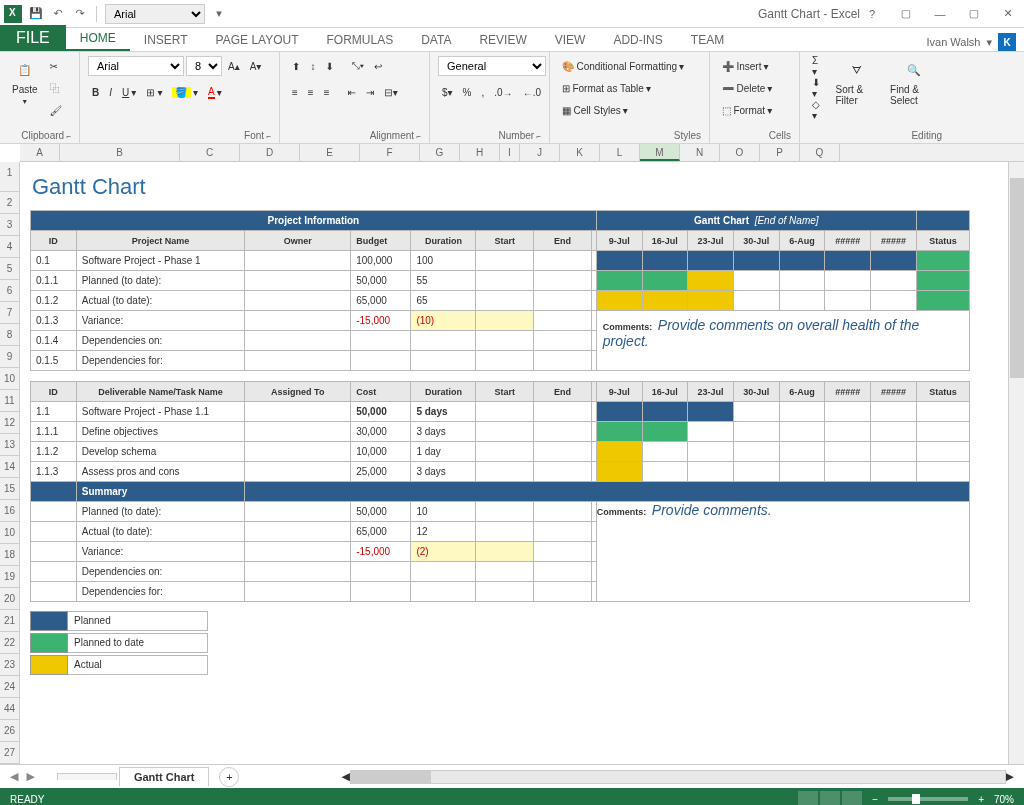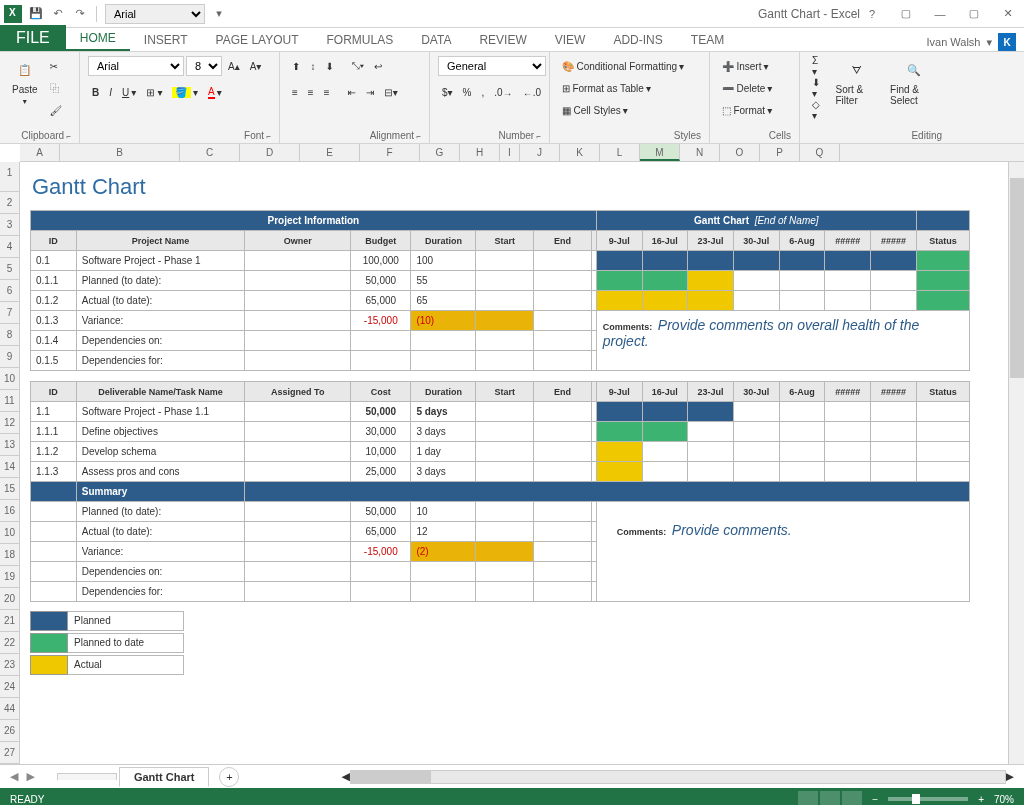--- a/index.html
+++ b/index.html
@@ -43,37 +43,37 @@
 .content{margin-left:20px;padding:8px 10px}
 .chart-title{color:#2e6ca4;font-size:22px;font-weight:normal;margin:4px 0 10px 2px}
 table.gantt{border-collapse:collapse;width:940px;font-size:10px}
 table.gantt th,table.gantt td{border:1px solid #b8b8b8;padding:3px 5px;height:20px}
 .hdr-section{background:#2e5c8a;color:#fff;font-weight:bold;text-align:center;padding:4px}
 .hdr-col{background:#e8e8e8;font-weight:bold;font-size:9px}
 .hdr-date{background:#e8e8e8;font-weight:bold;font-size:9px;text-align:center;width:38px}
 .id-col{width:38px}
 .name-col{width:140px}
 .owner-col{width:88px}
-.num-col{width:50px;text-align:center}
+.num-col{width:50px;text-align:left}
 .dur-col{width:54px}
 .se-col{width:48px}
 .status-col{width:44px}
 .gantt-blue{background:#2e5c8a}
 .gantt-green{background:#3cb371}
 .gantt-yellow{background:#f0c800}
 .neg{color:#c00}
-.grey-cell{background:#eab308}
+.grey-cell{background:#fef9c3}
 .comments-lbl{font-weight:bold;font-size:9px}
 .comments-txt{color:#2e5c8a;font-style:italic;font-size:14px}
 .bold{font-weight:bold}
 .summary-row{background:#2e5c8a;color:#fff;font-weight:bold}
 .legend{margin-top:8px}
 .legend-row{display:flex;align-items:center;height:22px}
 .legend-sw{width:38px;height:20px;border:1px solid #999}
-.legend-lbl{border:1px solid #b8b8b8;border-left:none;padding:3px 6px;width:116px;height:20px;font-size:10px}
+.legend-lbl{border:1px solid #b8b8b8;border-left:none;padding:3px 6px;width:140px;height:20px;font-size:10px}
 .sheet-tabs{height:24px;background:#fff;border-top:1px solid #ccc;display:flex;align-items:center;padding:0 10px;gap:2px}
 .sheet-nav{display:flex;gap:8px;color:#888;margin-right:20px}
 .sheet-tab{padding:3px 14px;border:1px solid #ccc;border-bottom:none;font-size:11px;cursor:pointer;background:#f5f5f5}
 .sheet-tab.active{background:#fff;font-weight:bold;border-bottom:1px solid #fff}
 .sheet-add{width:20px;height:20px;border:1px solid #ccc;border-radius:50%;display:flex;align-items:center;justify-content:center;margin-left:8px;cursor:pointer}
 .hscroll{flex:1;margin-left:100px;display:flex;align-items:center}
 .hscroll-track{flex:1;height:14px;background:#e8e8e8;position:relative;border:1px solid #ccc}
 .hscroll-thumb{position:absolute;left:0;width:80px;height:12px;background:#ccc}
 .statusbar{height:22px;background:#217346;color:#fff;display:flex;align-items:center;padding:0 10px;font-size:10px}
 .status-right{margin-left:auto;display:flex;align-items:center;gap:10px}
@@ -511,21 +511,21 @@
         <tbody id="sum-body">
           <tr>
             <td></td>
             <td>Planned (to date):</td>
             <td></td>
             <td class="num-col ">50,000</td>
             <td class=" ">10</td>
             <td class=""></td>
             <td></td>
             <td style="padding:0"></td>
-            <td colspan="8" rowspan="5" style="vertical-align:top;padding:20px"><span class="comments-lbl">Comments:</span>&nbsp;&nbsp;<span class="comments-txt">Provide comments.</span></td>
+            <td colspan="8" rowspan="5" style="vertical-align:top;padding:0"><span class="comments-lbl">Comments:</span>&nbsp;&nbsp;<span class="comments-txt">Provide comments.</span></td>
           </tr>
           <tr>
             <td></td>
             <td>Actual (to date):</td>
             <td></td>
             <td class="num-col ">65,000</td>
             <td class=" ">12</td>
             <td class=""></td>
             <td></td>
             <td style="padding:0"></td>

